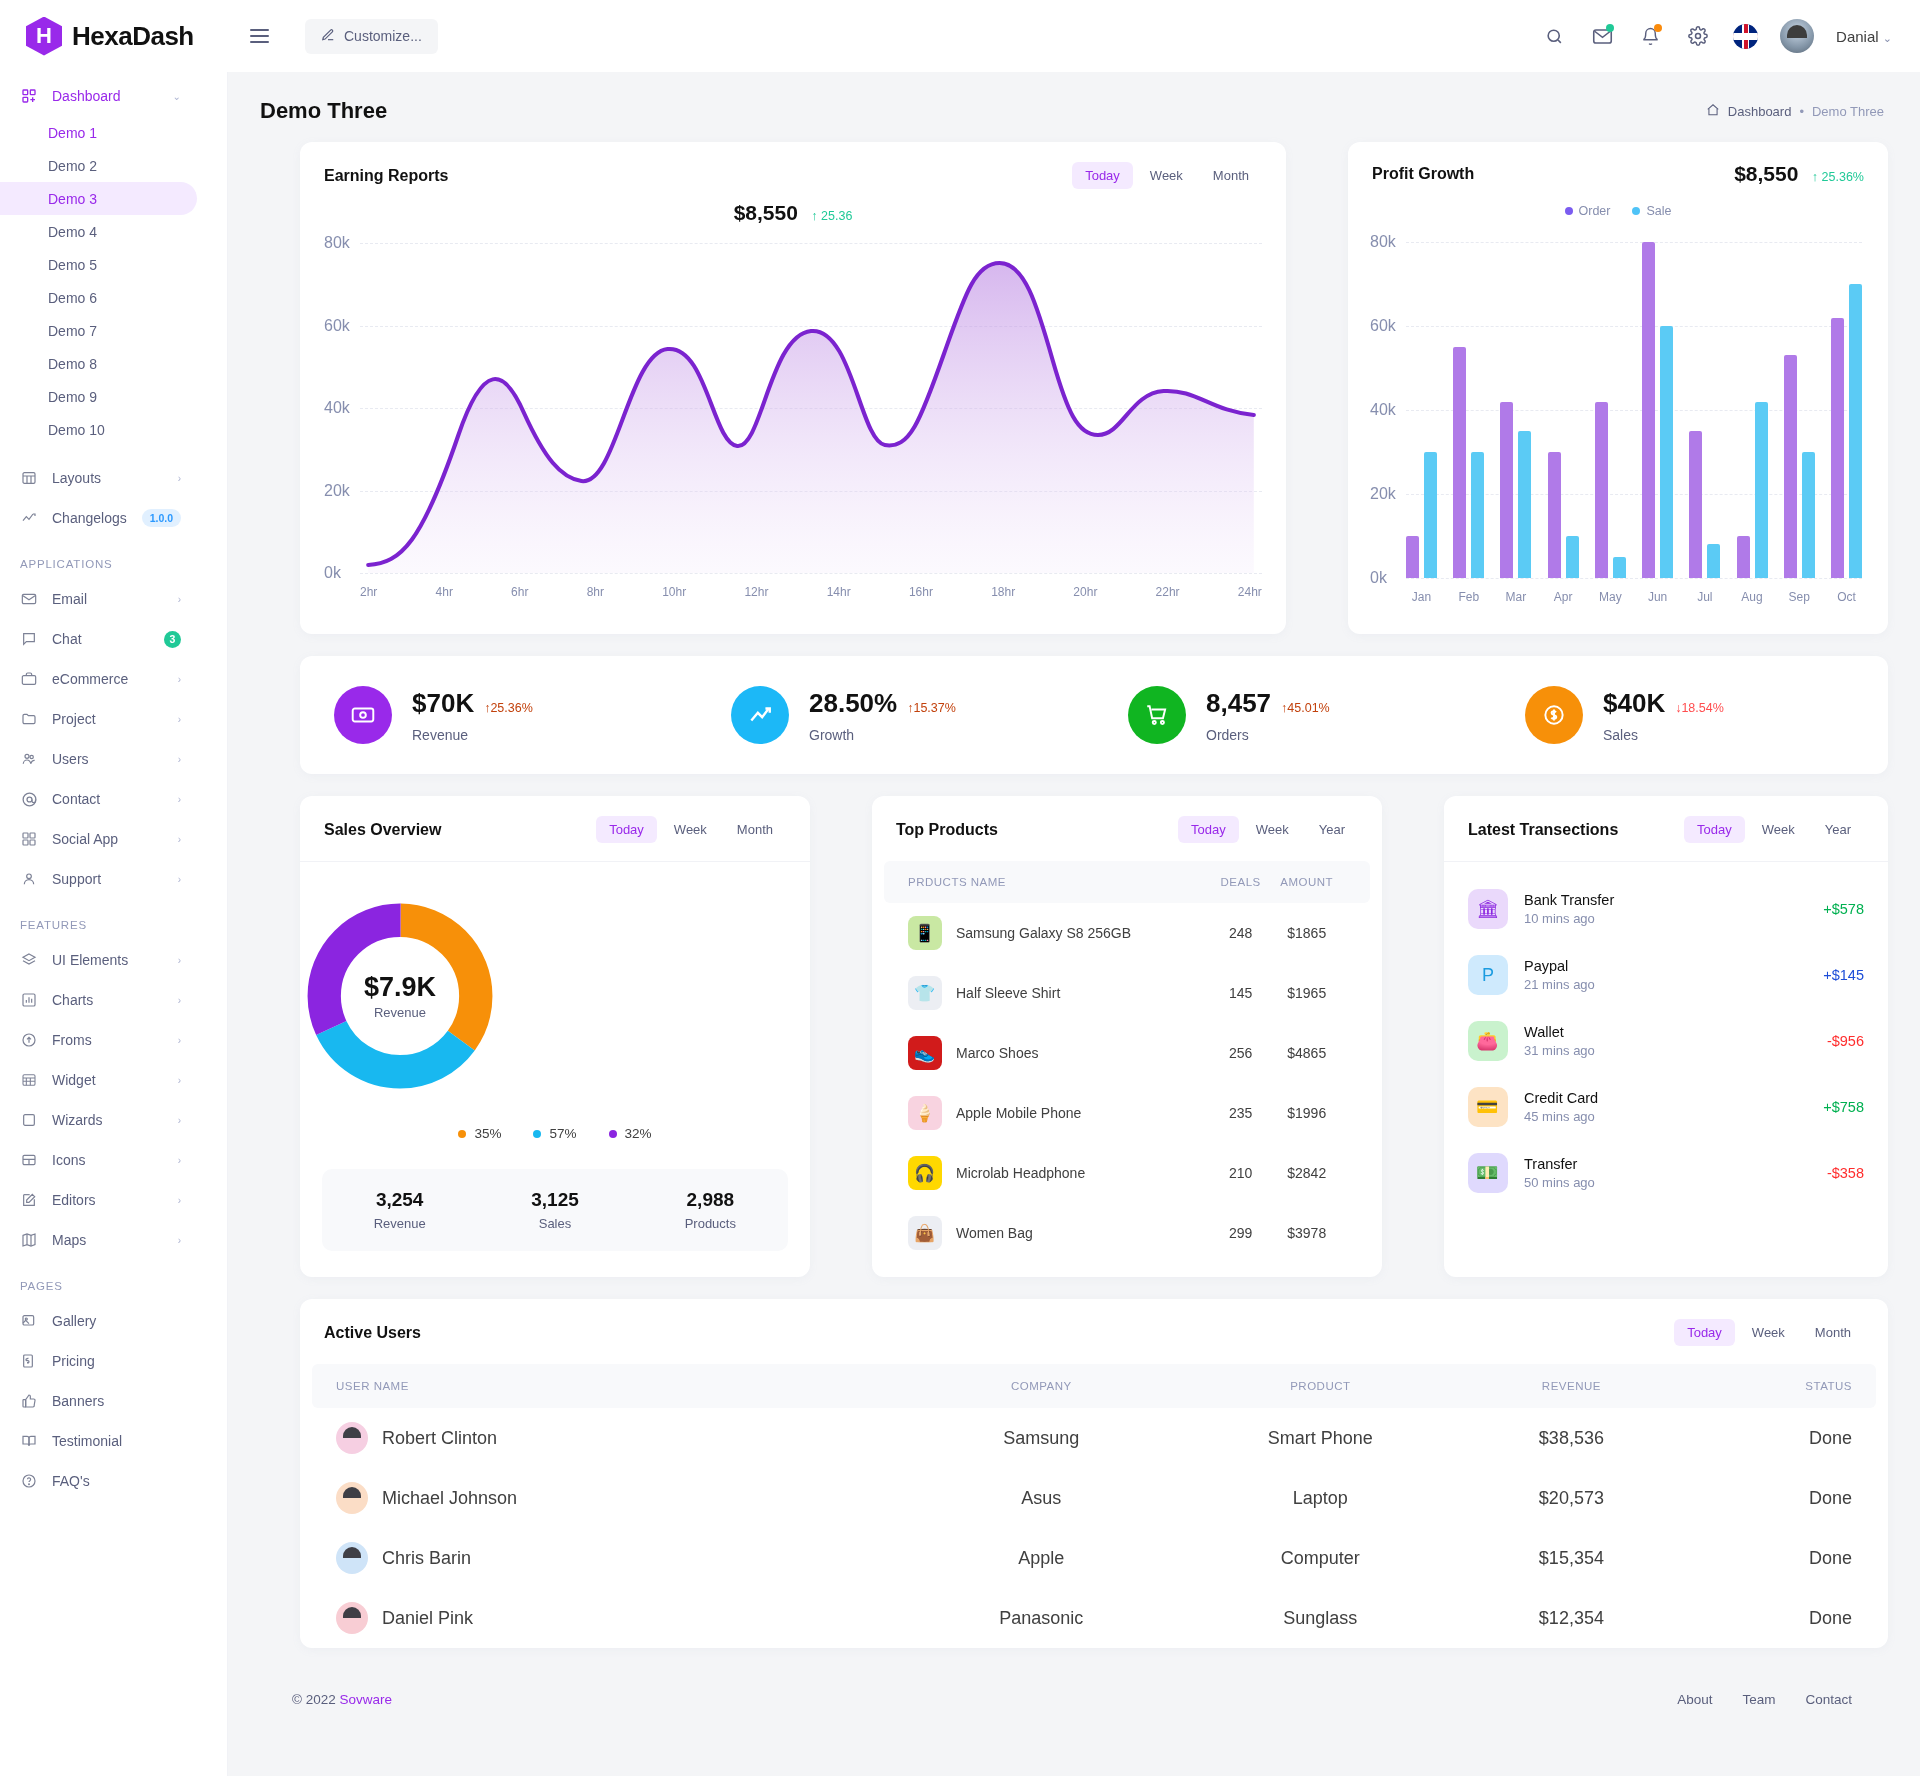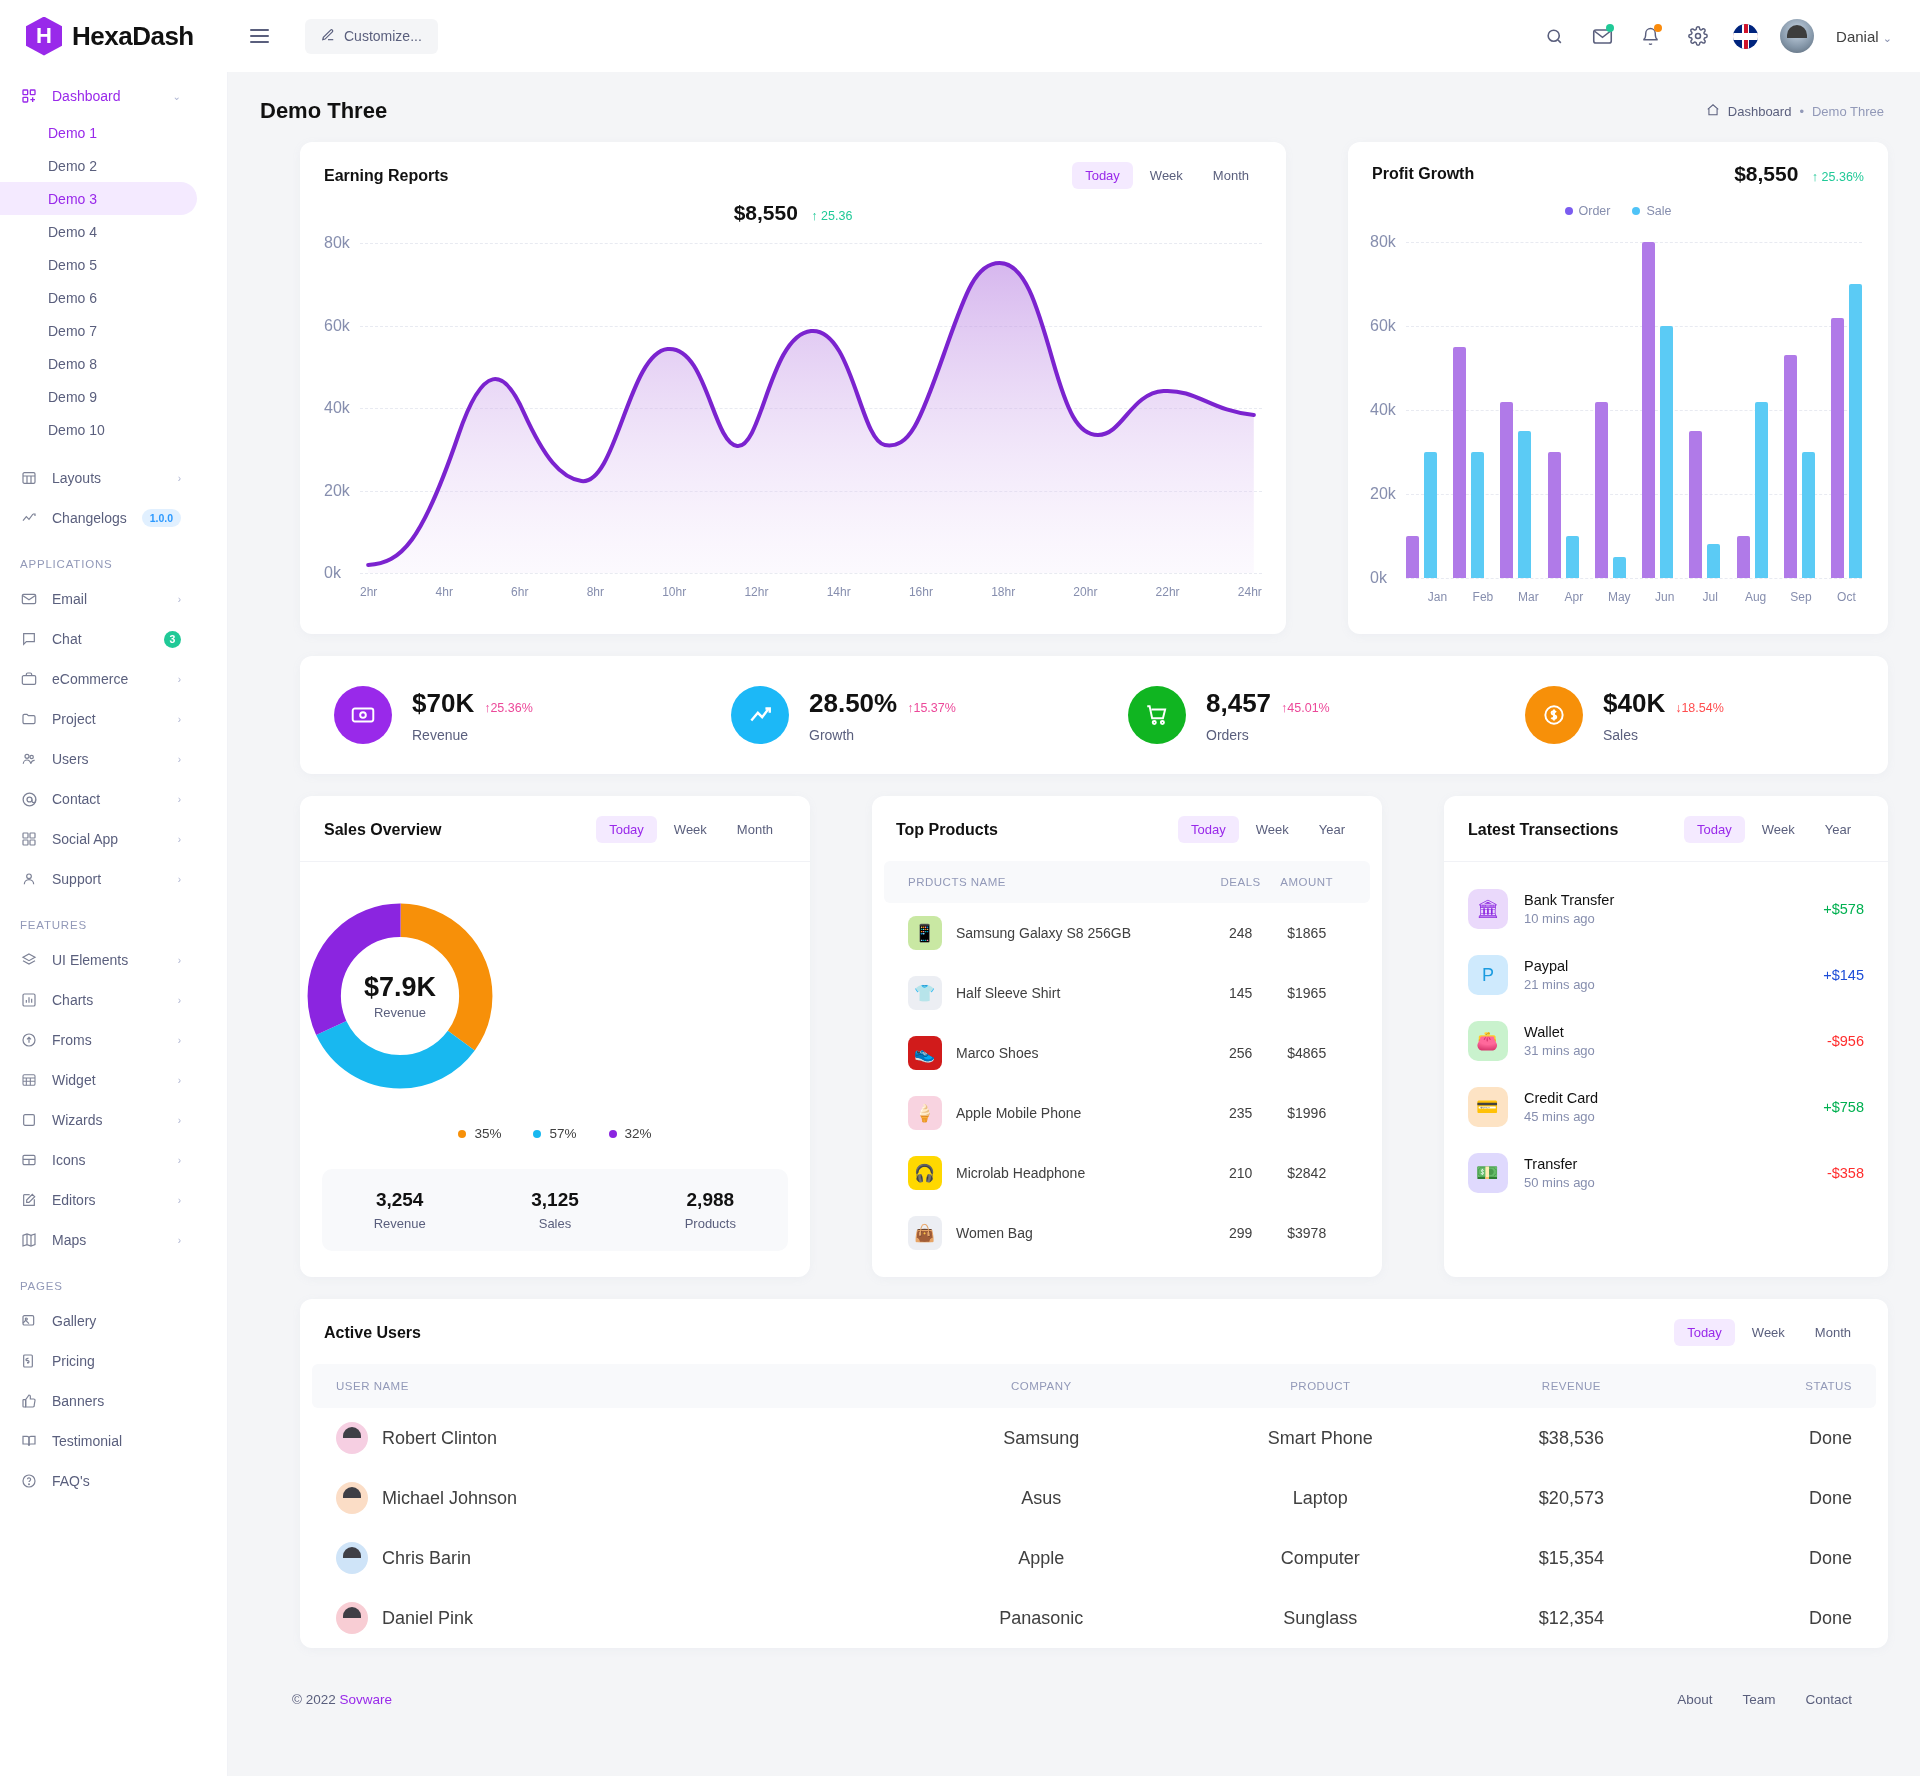--- a/index.html
+++ b/index.html
@@ -114,28 +114,28 @@
   .xaxis span { font-size: 12px; color: #868eae; }
 
   
   .profit { flex:1; height: 492px; position:relative; }
   .legend { display:flex; justify-content:center; gap: 22px; margin-top: 18px; }
   .legend span { font-size: 12.5px; color: #868eae; display:flex; align-items:center; gap:6px; }
   .ldot { width:8px; height:8px; border-radius:50%; display:inline-block; }
   .bars { position:absolute; left: 58px; right: 26px; bottom: 56px; top: 100px; display:flex; align-items:flex-end; justify-content:space-between; }
   .bgroup { display:flex; align-items:flex-end; gap: 5px; }
   .bar { width: 13px; border-radius: 2px 2px 0 0; }
-  .bx { position:absolute; left: 74px; right: 26px; bottom: 30px; display:flex; justify-content:space-between; }
+  .bx { position:absolute; left: 58px; right: 26px; bottom: 30px; display:flex; justify-content:space-between; }
   .bx span { font-size: 12px; color: #868eae; width: 13px; text-align:center; }
 
   
   .kpi-card { flex:1; display:flex; align-items:center; gap: 20px; padding: 30px 0 30px 34px; }
   .kpi-ic { width: 58px; height: 58px; border-radius: 50%; display:flex; align-items:center; justify-content:center; color:#fff; flex:0 0 58px; }
   .kpi-val { font-size: 26px; font-weight: 700; color:#111; }
-  .kpi-chg { font-size: 12.5px; color:#ec4899; margin-left:10px; font-weight:500; }
+  .kpi-chg { font-size: 12.5px; color:#c2410c; margin-left:10px; font-weight:500; }
   .kpi-chg.dn { color:#ff4d4f; }
   .kpi-lbl { font-size: 14px; color:#5a5f7d; margin-top:8px; }
 
   
   .sales { width: 510px; }
   .card-div { border-bottom: 1px solid #f1f2f6; margin-top: 18px; }
   .donut-wrap { display:flex; justify-content:flex-start; padding-top: 34px; }
   .donut-center { position:absolute; top:50%; left:50%; transform:translate(-50%,-50%); text-align:center; }
   .donut-val { font-size: 27px; font-weight: 700; color:#111; }
   .donut-lbl { font-size: 13px; color:#5a5f7d; margin-top:2px; }

